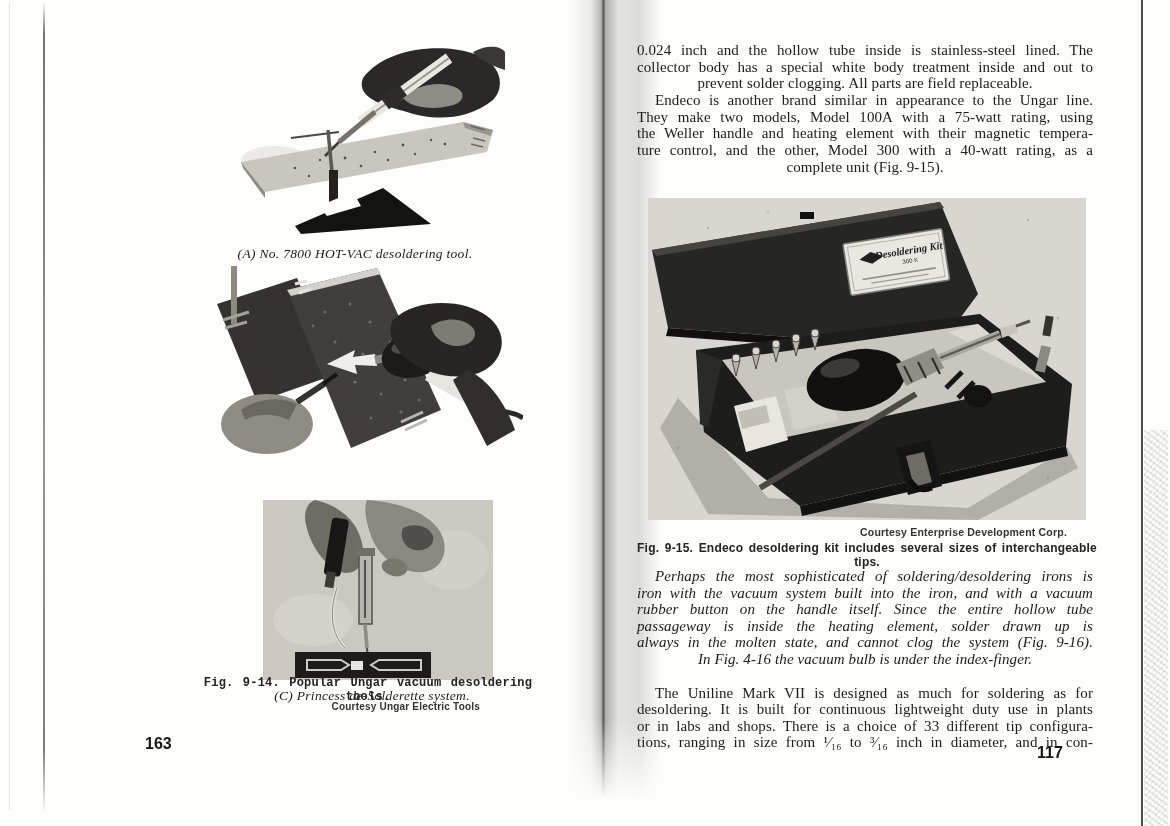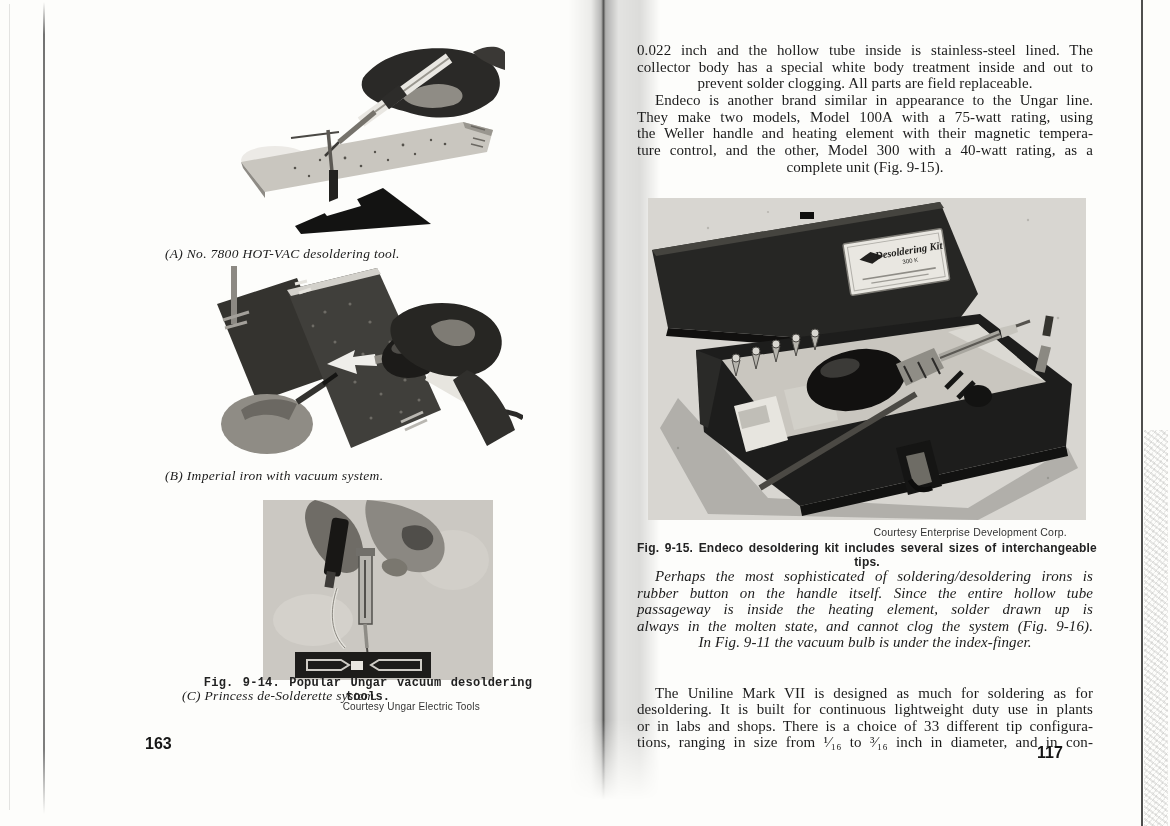--- a/index.html
+++ b/index.html
@@ -18,23 +18,23 @@
     mask-image:linear-gradient(to bottom,#000 90%,transparent 100%);}
   #edge-line-right{left:1141px;top:0;width:2px;height:826px;background:rgba(30,30,30,.78);}
   #edge-texture-right{left:1144px;top:430px;width:24px;height:396px;opacity:.55;
     background:repeating-linear-gradient(37deg,rgba(0,0,0,.16) 0 2px,rgba(0,0,0,0) 2px 5px),repeating-linear-gradient(-49deg,rgba(0,0,0,.12) 0 1px,rgba(0,0,0,0) 1px 4px);}
   
   .bodytext{width:456px;font-size:15px;line-height:16.6px;letter-spacing:.1px;}
   .tline{text-align:center;white-space:normal;}
   .tline.just{text-align:justify;text-align-last:justify;}
   .tline.ind{text-indent:18px;}
   
-  .cap-italic{font-style:italic;font-size:13.5px;letter-spacing:.3px;}
+  .cap-italic{font-style:italic;font-size:13.5px;text-align:center;letter-spacing:.3px;}
   .cap-fig{font-family:"Liberation Sans",sans-serif;font-weight:bold;font-size:12px;text-align:center;color:#222;letter-spacing:.2px;word-spacing:2px;}
-  .cap-courtesy{font-family:"Liberation Sans",sans-serif;font-weight:normal;font-size:10.5px;color:#333;letter-spacing:.2px;}
+  .cap-courtesy{font-family:"Liberation Sans",sans-serif;font-weight:bold;font-size:10.5px;color:#333;letter-spacing:.2px;}
   .pagenum{font-family:"Liberation Sans",sans-serif;font-weight:bold;font-size:16px;color:#151515;}
 </style>
 </head>
 <body>
 
 <div id="scan">
 
   <div class="abs" id="edge-line-faint"></div>
   <div class="abs" id="edge-line-left"></div>
   <div class="abs" id="gutter"></div>
@@ -138,21 +138,20 @@
     </g>
 
     <g>
       <ellipse cx="62" cy="162" rx="46" ry="30" fill="#8f8c85"></ellipse>
       <path d="M36,148 C52,136 76,134 92,142 L84,158 C68,150 50,152 40,158 Z" fill="#6b6862"></path>
       <line x1="92" y1="140" x2="122" y2="120" stroke="#33322f" stroke-width="6"></line>
       <line x1="118" y1="122" x2="132" y2="112" stroke="#151513" stroke-width="4"></line>
     </g>
   </svg>
 
-  <div class="abs cap-italic" style="left:165px;top:468px;width:380px;">(B) Imperial iron with vacuum system.</div>
 
   <svg class="abs" style="left:263px;top:500px;" width="230" height="180" viewBox="0 0 230 180">
     <rect x="0" y="0" width="230" height="180" fill="#cbc8c2"></rect>
     <ellipse cx="50" cy="120" rx="40" ry="26" fill="#d4d1cb"></ellipse>
     <ellipse cx="190" cy="60" rx="36" ry="30" fill="#d2cfc9"></ellipse>
 
     <g>
       <path d="M52,0 C78,6 96,22 100,48 C102,66 92,76 78,72 C60,66 44,40 42,18 C42,8 46,2 52,0 Z" fill="#6f6c66"></path>
       <path d="M104,0 C132,2 162,10 176,30 C188,48 180,70 160,72 C138,74 116,58 108,36 C104,24 100,10 104,0 Z" fill="#8b8882"></path>
       <path d="M140,28 C152,22 166,26 170,36 C172,44 164,52 152,50 C142,48 136,38 140,28 Z" fill="#504e4a"></path>
@@ -185,21 +184,21 @@
 
   <div class="abs cap-italic" style="left:182px;top:688px;width:380px;">(C) Princess de-Solderette system.</div>
 
   <div class="abs cap-courtesy" style="left:280px;top:701px;width:200px;text-align:right;font-size:10px;">Courtesy Ungar Electric Tools</div>
 
   <div class="abs cap-fig" style="left:178px;top:676px;width:380px;font-family:Liberation Mono, monospace;">Fig. 9-14. Popular Ungar vacuum desoldering tools.</div>
 
   <div class="abs pagenum" style="left:145px;top:735px;">163</div>
 
   <div class="abs bodytext" style="left:637px;top:42px;">
-      <div class="tline just">0.022 inch and the hollow tube inside is stainless-steel lined. The</div>
+      <div class="tline just">0.024 inch and the hollow tube inside is stainless-steel lined. The</div>
       <div class="tline just">collector body has a special white body treatment inside and out to</div>
       <div class="tline">prevent solder clogging. All parts are field replaceable.</div>
     </div>
   <div class="abs bodytext" style="left:637px;top:92.2px;">
       <div class="tline ind just">Endeco is another brand similar in appearance to the Ungar line.</div>
       <div class="tline just">They make two models, Model 100A with a 75-watt rating, using</div>
       <div class="tline just">the Weller handle and heating element with their magnetic tempera-</div>
       <div class="tline just">ture control, and the other, Model 300 with a 40-watt rating, as a</div>
       <div class="tline">complete unit (Fig. 9-15).</div>
     </div>
@@ -289,24 +288,25 @@
       <polygon points="48,152 74,162 60,230 52,226" fill="#2a2a28"></polygon>
     </g>
   </svg>
 
   <div class="abs cap-courtesy" style="left:637px;top:526px;width:430px;text-align:right;">Courtesy Enterprise Development Corp.</div>
 
   <div class="abs cap-fig" style="left:632px;top:541px;width:470px;">Fig. 9-15. Endeco desoldering kit includes several sizes of interchangeable tips.</div>
 
   <div class="abs bodytext" style="left:637px;top:568px;font-style:italic;">
       <div class="tline ind just">Perhaps the most sophisticated of soldering/desoldering irons is</div>
+      <div class="tline just">iron with the vacuum system built into the iron, and with a vacuum</div>
       <div class="tline just">rubber button on the handle itself. Since the entire hollow tube</div>
       <div class="tline just">passageway is inside the heating element, solder drawn up is</div>
       <div class="tline just">always in the molten state, and cannot clog the system (Fig. 9-16).</div>
-      <div class="tline">In Fig. 9-11 the vacuum bulb is under the index-finger.</div>
+      <div class="tline">In Fig. 4-16 the vacuum bulb is under the index-finger.</div>
     </div>
   <div class="abs bodytext" style="left:637px;top:684.5px;">
       <div class="tline ind just">The Uniline Mark VII is designed as much for soldering as for</div>
       <div class="tline just">desoldering. It is built for continuous lightweight duty use in plants</div>
       <div class="tline just">or in labs and shops. There is a choice of 33 different tip configura-</div>
       <div class="tline just">tions, ranging in size from ¹⁄₁₆ to ³⁄₁₆ inch in diameter, and in con-</div>
     </div>
 
   <div class="abs pagenum" style="left:1037px;top:744px;">117</div>
 

